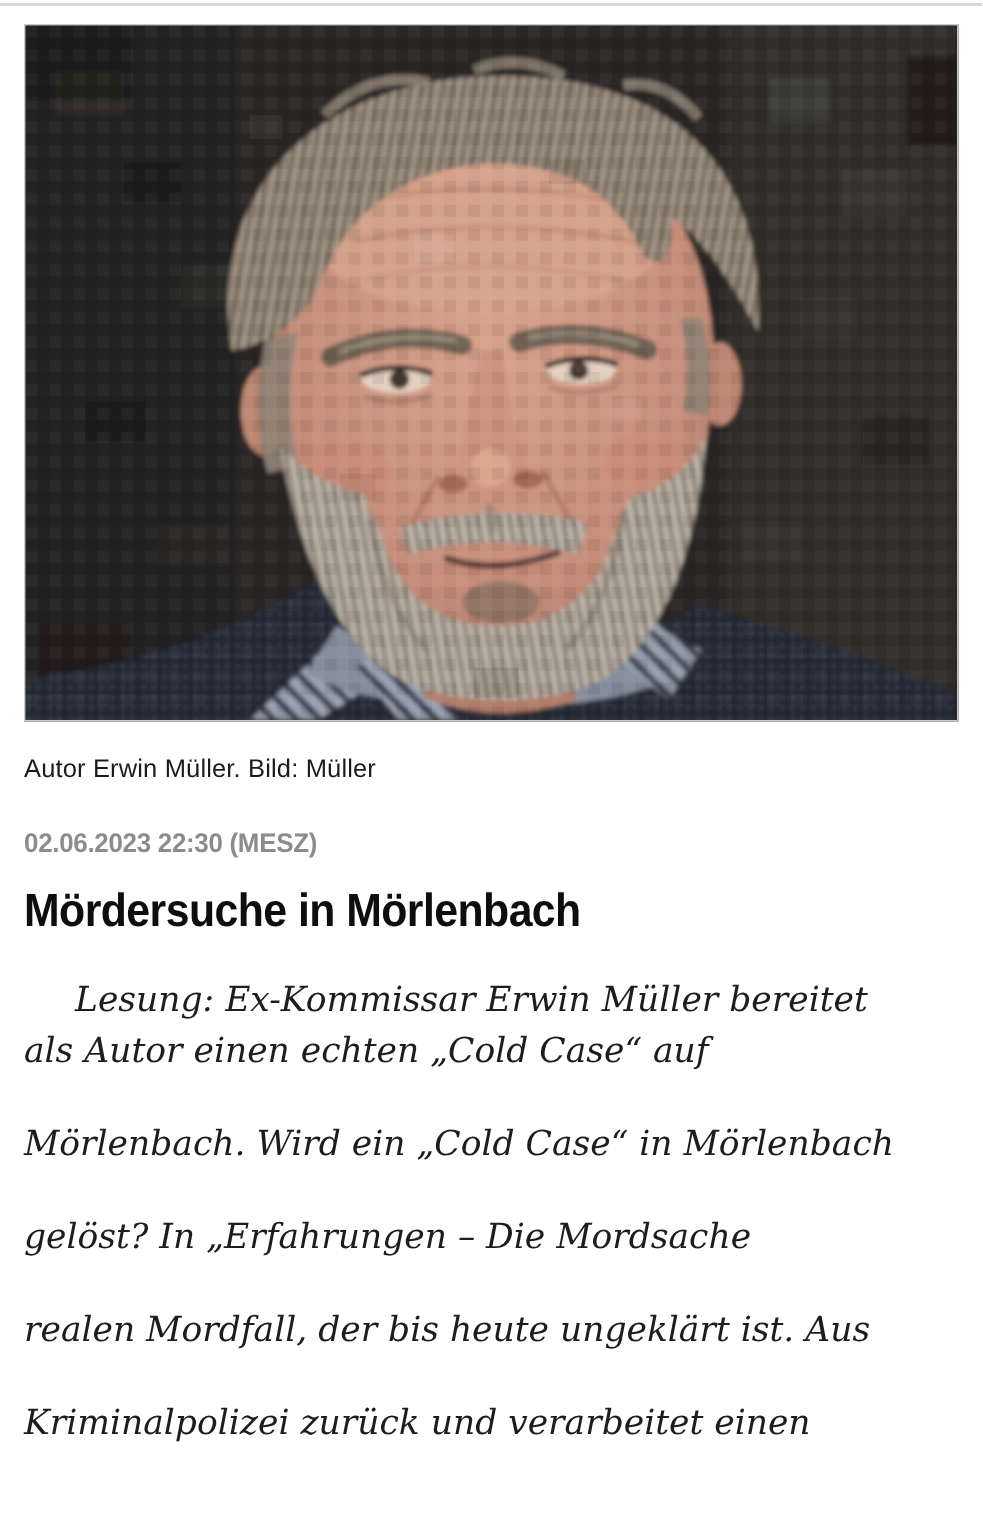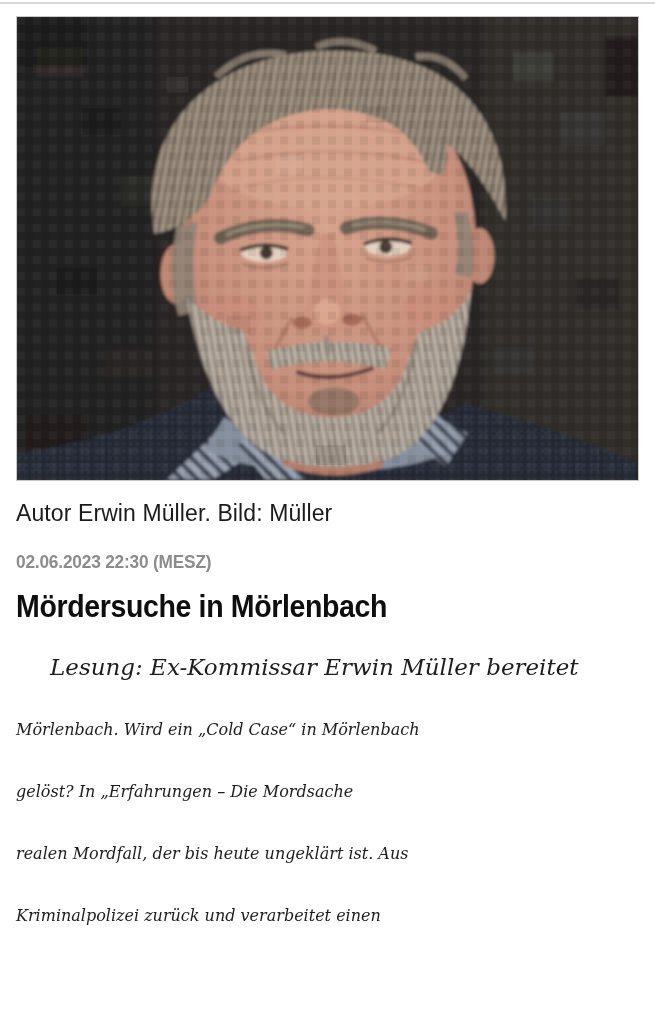--- a/index.html
+++ b/index.html
@@ -27,21 +27,21 @@
   }
   figure.photo{
     width:623px;height:465px;
     border:1px solid var(--c-photo-border);
     overflow:hidden;
     background:#292625;
   }
   figure.photo svg{display:block;width:100%;height:100%;}
   .caption{
     margin-top:22px;
-    font-size:23px;
+    font-size:17px;
     line-height:20px;
     color:var(--c-caption);
     letter-spacing:0.1px;
   }
   .timestamp{
     margin-top:30px;
     font-size:18px;
     line-height:19px;
     font-weight:bold;
     color:var(--c-timestamp);
@@ -68,21 +68,21 @@
   }
   .lead{margin-top:26px;}
   .lead .line{
     font-size:23px;
     line-height:34px;
     white-space:nowrap;
   }
   .lead .line:first-child{text-indent:34px;}
   .body-par{margin-top:28px;}
   .body-par .line{
-    font-size:16px;
+    font-size:23px;
     line-height:33px;
     white-space:nowrap;
     margin-top:29px;
   }
 </style>
 </head>
 <body>
 
 <div class="top-rule"></div>
 
@@ -234,20 +234,21 @@
   </figure>
 
   <figcaption class="caption">Autor Erwin Müller. Bild: Müller</figcaption>
 
   <div class="timestamp">02.06.2023 22:30 (MESZ)</div>
 
   <h1 class="headline">Mördersuche in Mörlenbach</h1>
 
   <div class="article-text lead">
     <div class="line">Lesung: Ex-Kommissar Erwin Müller bereitet</div>
+    <div class="line">als Autor einen echten „Cold Case“ auf</div>
   </div>
 
   <div class="article-text body-par">
     <div class="line">Mörlenbach. Wird ein „Cold Case“ in Mörlenbach</div>
     <div class="line">gelöst? In „Erfahrungen – Die Mordsache</div>
     <div class="line">realen Mordfall, der bis heute ungeklärt ist. Aus</div>
     <div class="line">Kriminalpolizei zurück und verarbeitet einen</div>
   </div>
 
 </div>

